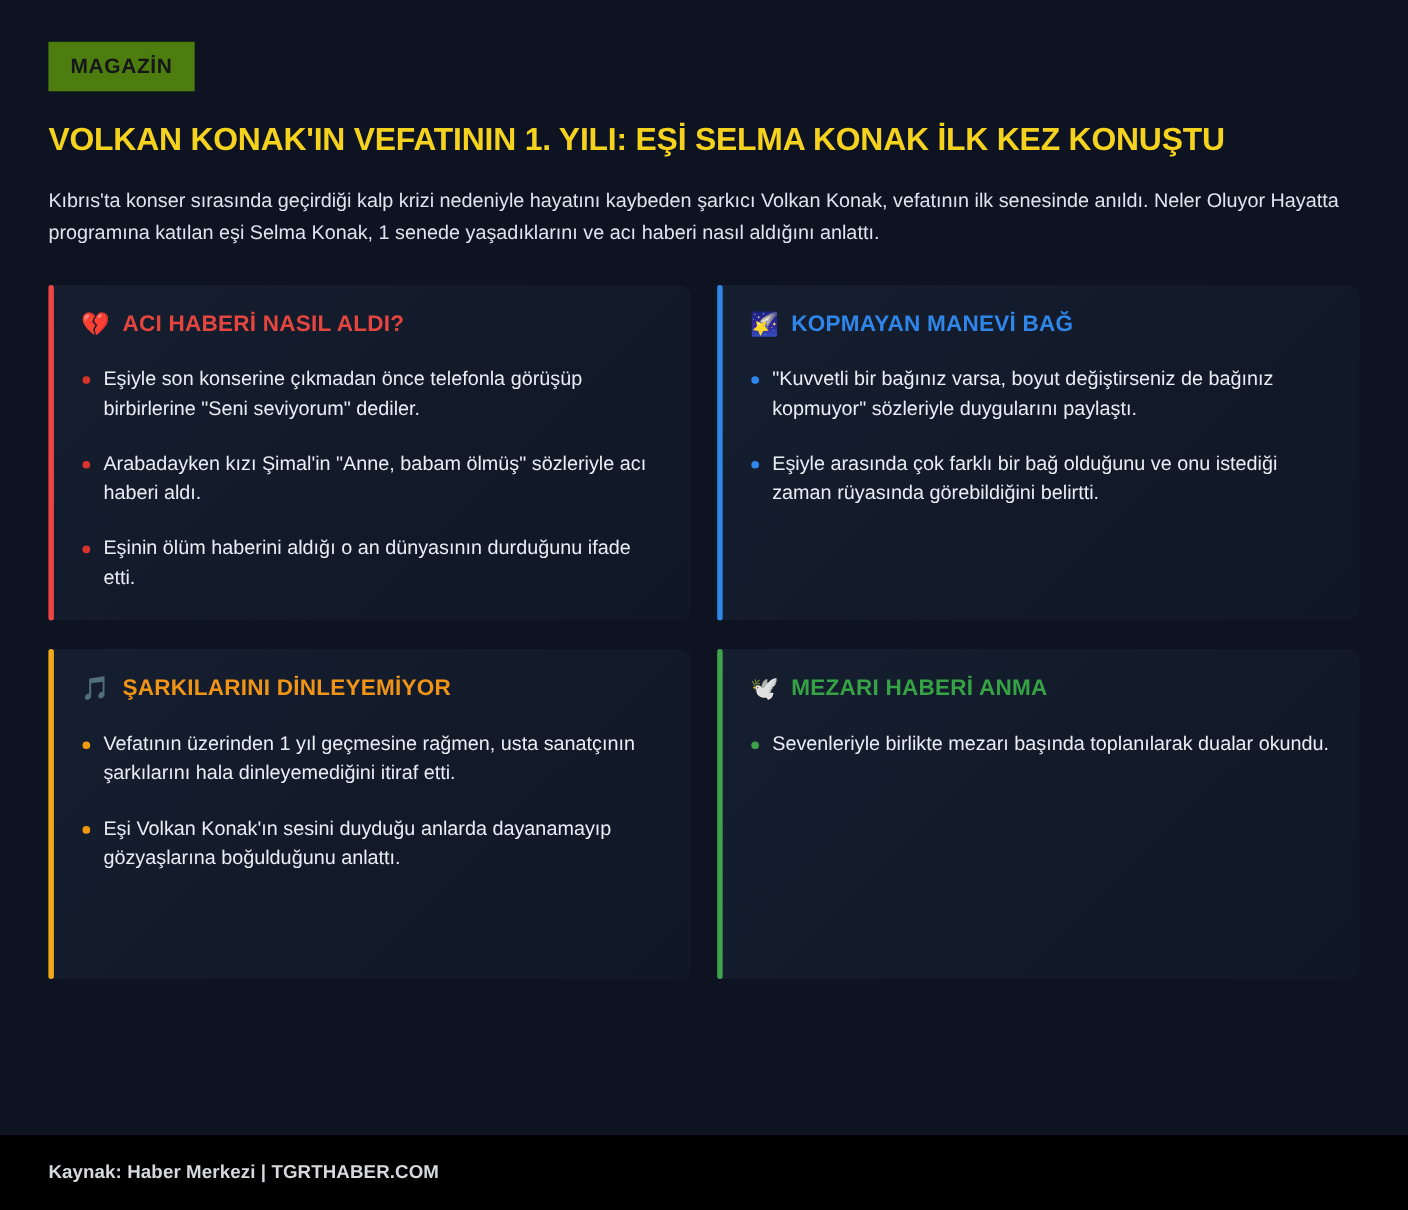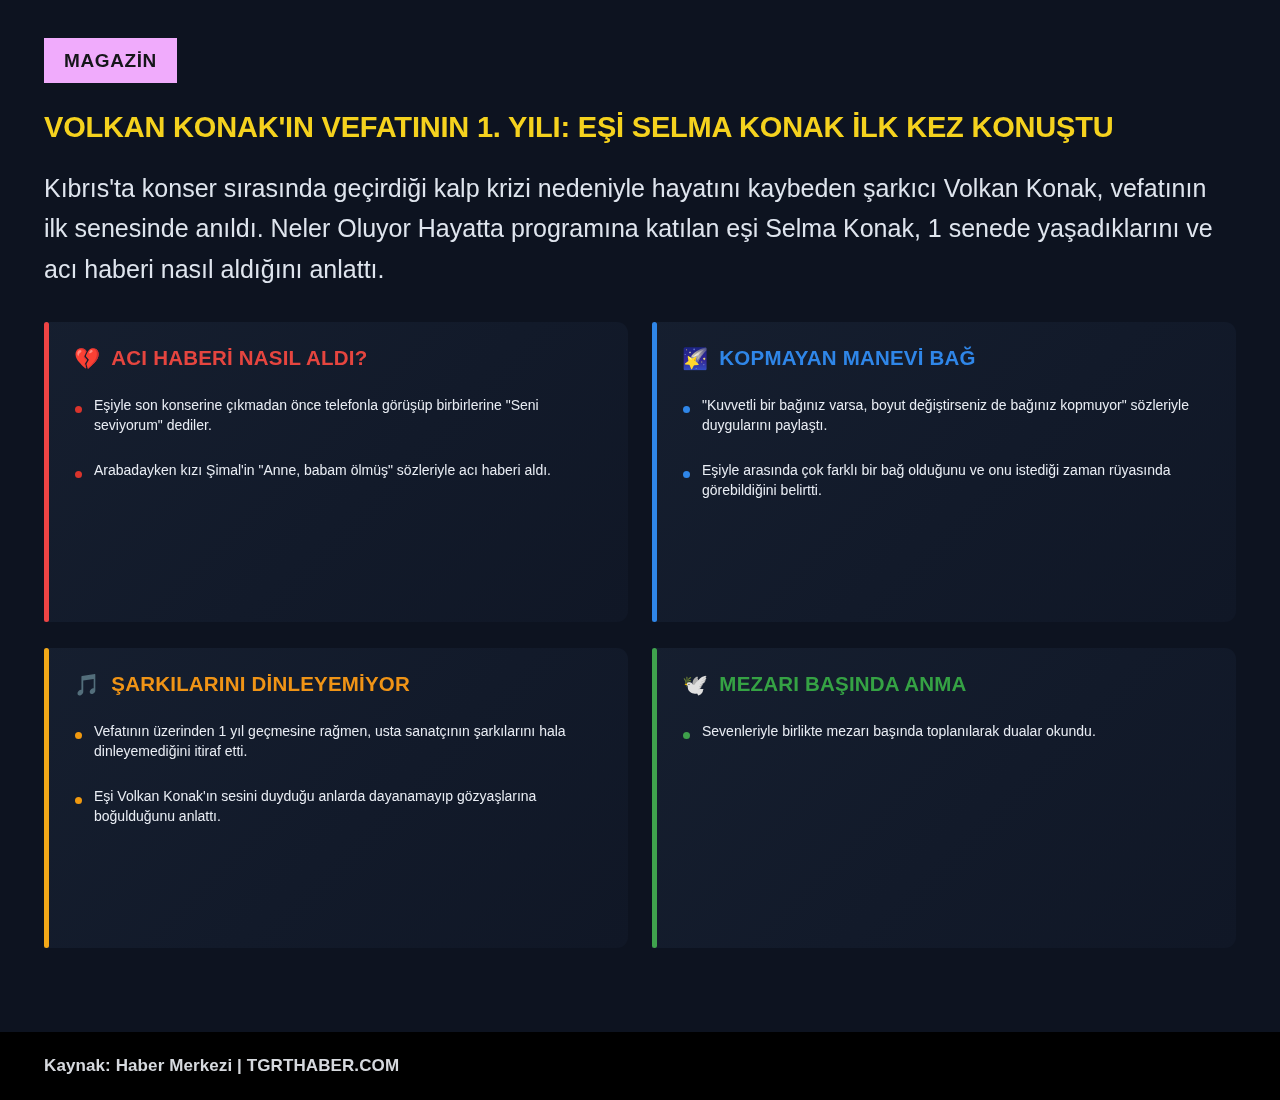--- a/index.html
+++ b/index.html
@@ -26,21 +26,21 @@
     background: #0d1320;
   }
 
   
   .header {
     padding: 38px 44px 0 44px;
   }
 
   .category-badge {
     display: inline-block;
-    background: #f0abfc;
+    background: #4d7c0f;
     color: #15161a;
     font-weight: 700;
     font-size: 19px;
     letter-spacing: 0.6px;
     padding: 13px 20px 13px 20px;
     line-height: 1;
   }
 
   .headline {
     margin-top: 26px;
@@ -48,21 +48,21 @@
     font-size: 29px;
     font-weight: 800;
     line-height: 1.26;
     letter-spacing: -0.2px;
     max-width: 1190px;
   }
 
   .summary {
     margin-top: 22px;
     color: #dfe5ee;
-    font-size: 25px;
+    font-size: 18px;
     line-height: 1.62;
     max-width: 1185px;
     font-weight: 400;
   }
 
   
   .grid {
     margin: 33px 44px 0 44px;
     display: grid;
     grid-template-columns: 1fr 1fr;
@@ -106,21 +106,21 @@
   }
 
   .bullets {
     list-style: none;
   }
 
   .bullets li {
     position: relative;
     padding-left: 20px;
     margin-bottom: 21px;
-    font-size: 14px;
+    font-size: 18px;
     line-height: 1.47;
     color: #e9edf4;
     font-weight: 400;
     margin-top: 24px;
   }
 
   .bullets li:last-child { margin-bottom: 0; }
 
   .bullets li::before {
     content: "";
@@ -168,20 +168,21 @@
 
     <div class="card">
       <div class="card-accent" style="background: rgb(239, 68, 68);"></div>
       <div class="card-title" style="color: rgb(229, 69, 63);">
         <span class="card-icon">💔</span>
         <span>ACI HABERİ NASIL ALDI?</span>
       </div>
       <ul class="bullets">
         <li style="color: rgb(217, 52, 44);"><span style="color: rgb(233, 237, 244);">Eşiyle son konserine çıkmadan önce telefonla görüşüp birbirlerine "Seni seviyorum" dediler.</span></li>
         <li style="color: rgb(217, 52, 44);"><span style="color: rgb(233, 237, 244);">Arabadayken kızı Şimal'in "Anne, babam ölmüş" sözleriyle acı haberi aldı.</span></li>
+        <li style="color: rgb(217, 52, 44);"><span style="color: rgb(233, 237, 244);">Eşinin ölüm haberini aldığı o an dünyasının durduğunu ifade etti.</span></li>
       </ul>
     </div>
 
     <div class="card">
       <div class="card-accent" style="background: rgb(47, 134, 232);"></div>
       <div class="card-title" style="color: rgb(47, 134, 232);">
         <span class="card-icon">🌠</span>
         <span>KOPMAYAN MANEVİ BAĞ</span>
       </div>
       <ul class="bullets">
@@ -199,21 +200,21 @@
       <ul class="bullets">
         <li style="color: rgb(240, 153, 15);"><span style="color: rgb(233, 237, 244);">Vefatının üzerinden 1 yıl geçmesine rağmen, usta sanatçının şarkılarını hala dinleyemediğini itiraf etti.</span></li>
         <li style="color: rgb(240, 153, 15);"><span style="color: rgb(233, 237, 244);">Eşi Volkan Konak'ın sesini duyduğu anlarda dayanamayıp gözyaşlarına boğulduğunu anlattı.</span></li>
       </ul>
     </div>
 
     <div class="card">
       <div class="card-accent" style="background: rgb(63, 163, 77);"></div>
       <div class="card-title" style="color: rgb(53, 162, 68);">
         <span class="card-icon">🕊️</span>
-        <span>MEZARI BAŞINDA ANMA</span>
+        <span>MEZARI HABERİ ANMA</span>
       </div>
       <ul class="bullets">
         <li style="color: rgb(62, 160, 75);"><span style="color: rgb(233, 237, 244);">Sevenleriyle birlikte mezarı başında toplanılarak dualar okundu.</span></li>
       </ul>
     </div>
 
   </div>
 
   <div class="footer">
     <span class="footer-text">Kaynak: Haber Merkezi | TGRTHABER.COM</span>

